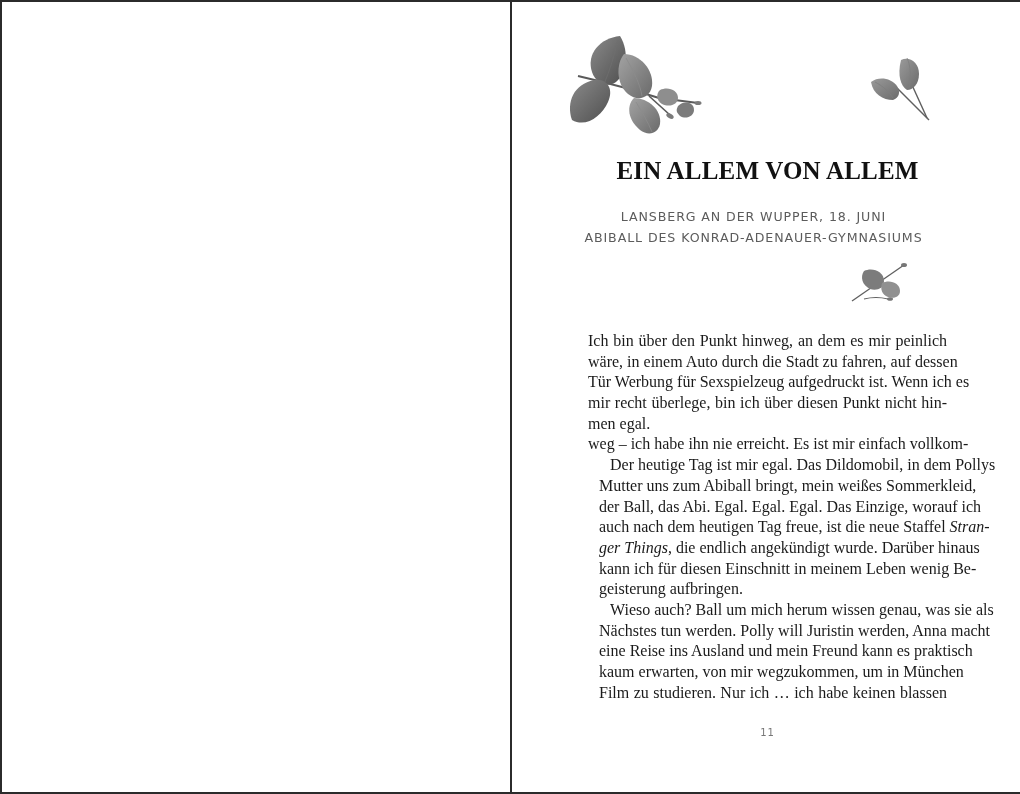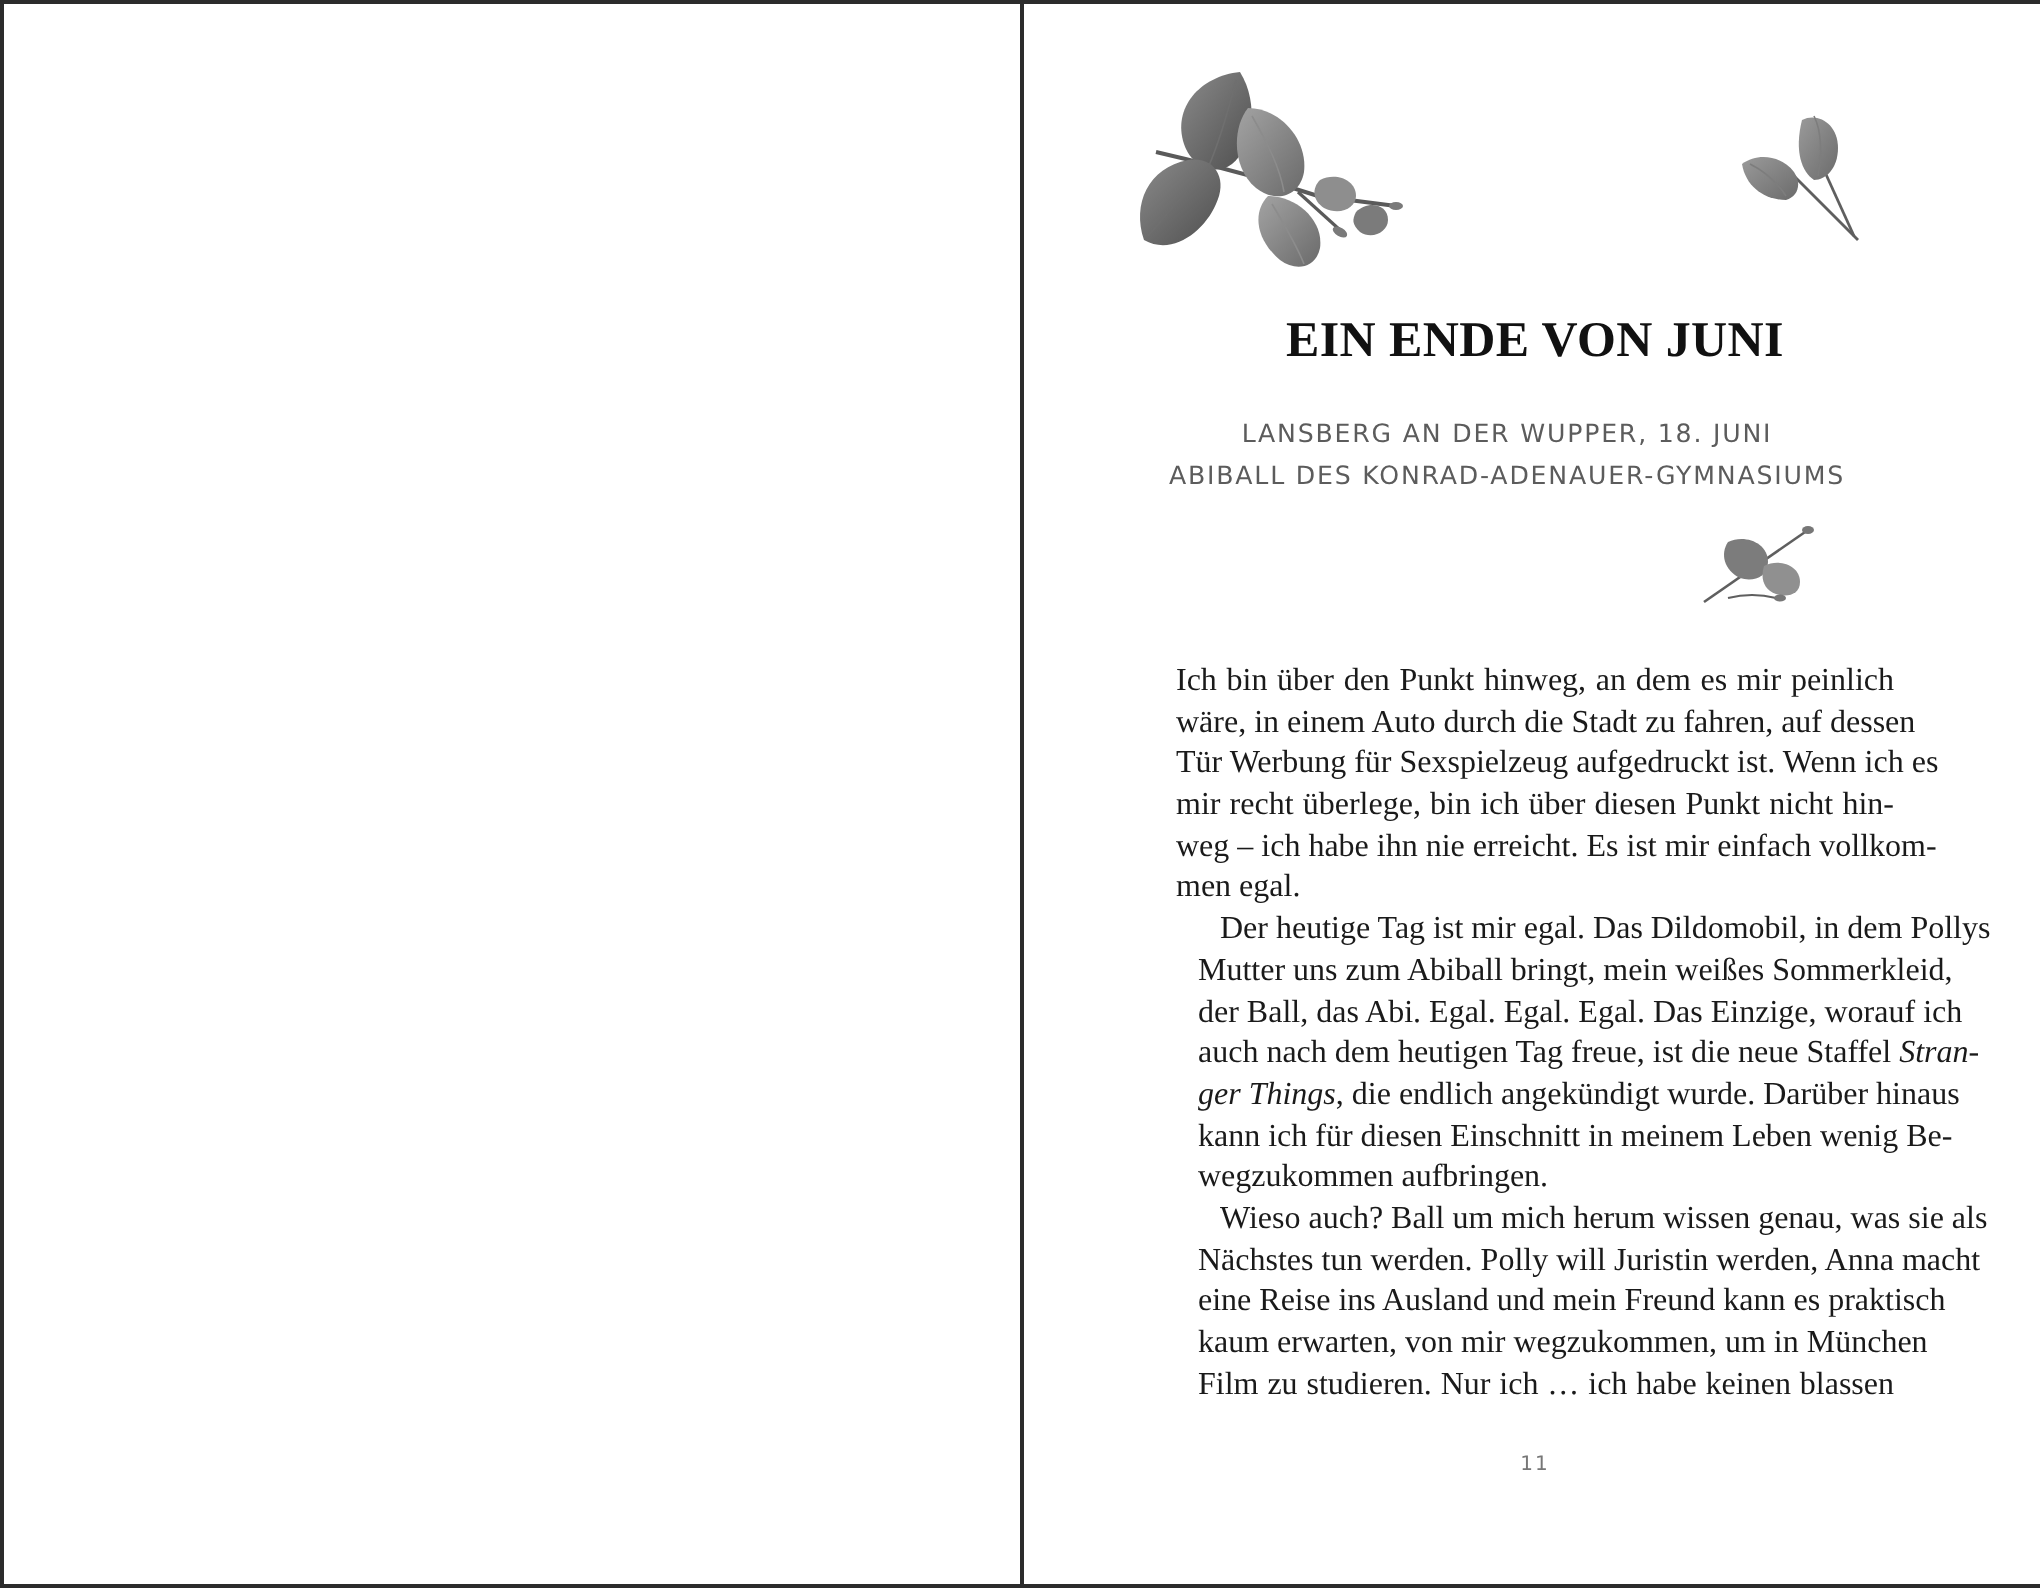--- a/index.html
+++ b/index.html
@@ -177,21 +177,21 @@
       <path d="M30 34 L62 66" stroke="#5f5f5f" stroke-width="1.4" fill="none"></path>
       <path d="M40 20 L60 64" stroke="#5f5f5f" stroke-width="1.4" fill="none"></path>
 
       <path d="M34 6 C42 2, 52 8, 52 20 C52 30, 46 36, 40 36 C34 32, 30 22, 34 6 Z" fill="url(#cg)"></path>
       <path d="M40 4 C44 12, 44 24, 42 34" stroke="#7d7d7d" stroke-width="0.8" fill="none"></path>
 
       <path d="M4 28 C12 22, 24 24, 30 32 C34 38, 32 44, 26 46 C16 46, 6 40, 4 28 Z" fill="url(#cg)"></path>
       <path d="M8 28 C16 32, 22 38, 26 44" stroke="#7d7d7d" stroke-width="0.8" fill="none"></path>
     </svg>
 
-    <h1 class="chapter-title">EIN ENDE VON JUNI</h1>
+    <h1 class="chapter-title">EIN ALLEM VON ALLEM</h1>
 
     <div class="chapter-sub">
       <span>LANSBERG AN DER WUPPER, 18. JUNI</span>
       <span>ABIBALL DES KONRAD-ADENAUER-GYMNASIUMS</span>
     </div>
 
     <svg class="ornament orn-sprig" viewBox="0 0 58 44">
       <path d="M2 40 L54 4" stroke="#5f5f5f" stroke-width="1.3" fill="none"></path>
       <path d="M14 38 C22 36, 30 36, 38 38" stroke="#5f5f5f" stroke-width="1.1" fill="none"></path>
       <path d="M14 10 C22 6, 34 10, 34 20 C34 28, 26 30, 20 28 C12 24, 10 16, 14 10 Z" fill="#7c7c7c"></path>
@@ -199,31 +199,31 @@
       <ellipse cx="54" cy="4" rx="3" ry="2" fill="#777777"></ellipse>
       <ellipse cx="40" cy="38" rx="3" ry="1.8" fill="#777777"></ellipse>
     </svg>
 
     <div class="body-text">
       <p>
         <span class="line">Ich bin über den Punkt hinweg, an dem es mir peinlich</span>
         <span class="line">wäre, in einem Auto durch die Stadt zu fahren, auf dessen</span>
         <span class="line">Tür Werbung für Sexspielzeug aufgedruckt ist. Wenn ich es</span>
         <span class="line">mir recht überlege, bin ich über diesen Punkt nicht hin-</span>
+        <span class="line last">men egal.</span>
         <span class="line">weg – ich habe ihn nie erreicht. Es ist mir einfach vollkom-</span>
-        <span class="line last">men egal.</span>
       </p>
       <p>
         <span class="line indent">Der heutige Tag ist mir egal. Das Dildomobil, in dem Pollys</span>
         <span class="line">Mutter uns zum Abiball bringt, mein weißes Sommerkleid,</span>
         <span class="line">der Ball, das Abi. Egal. Egal. Egal. Das Einzige, worauf ich</span>
         <span class="line"><span>auch nach dem heutigen Tag freue, ist die neue Staffel </span><em>Stran-</em></span>
         <span class="line"><em>ger Things</em><span>, die endlich angekündigt wurde. Darüber hinaus</span></span>
         <span class="line">kann ich für diesen Einschnitt in meinem Leben wenig Be-</span>
-        <span class="line last">wegzukommen aufbringen.</span>
+        <span class="line last">geisterung aufbringen.</span>
       </p>
       <p>
         <span class="line indent">Wieso auch? Ball um mich herum wissen genau, was sie als</span>
         <span class="line">Nächstes tun werden. Polly will Juristin werden, Anna macht</span>
         <span class="line">eine Reise ins Ausland und mein Freund kann es praktisch</span>
         <span class="line">kaum erwarten, von mir wegzukommen, um in München</span>
         <span class="line">Film zu studieren. Nur ich … ich habe keinen blassen</span>
       </p>
     </div>
 

